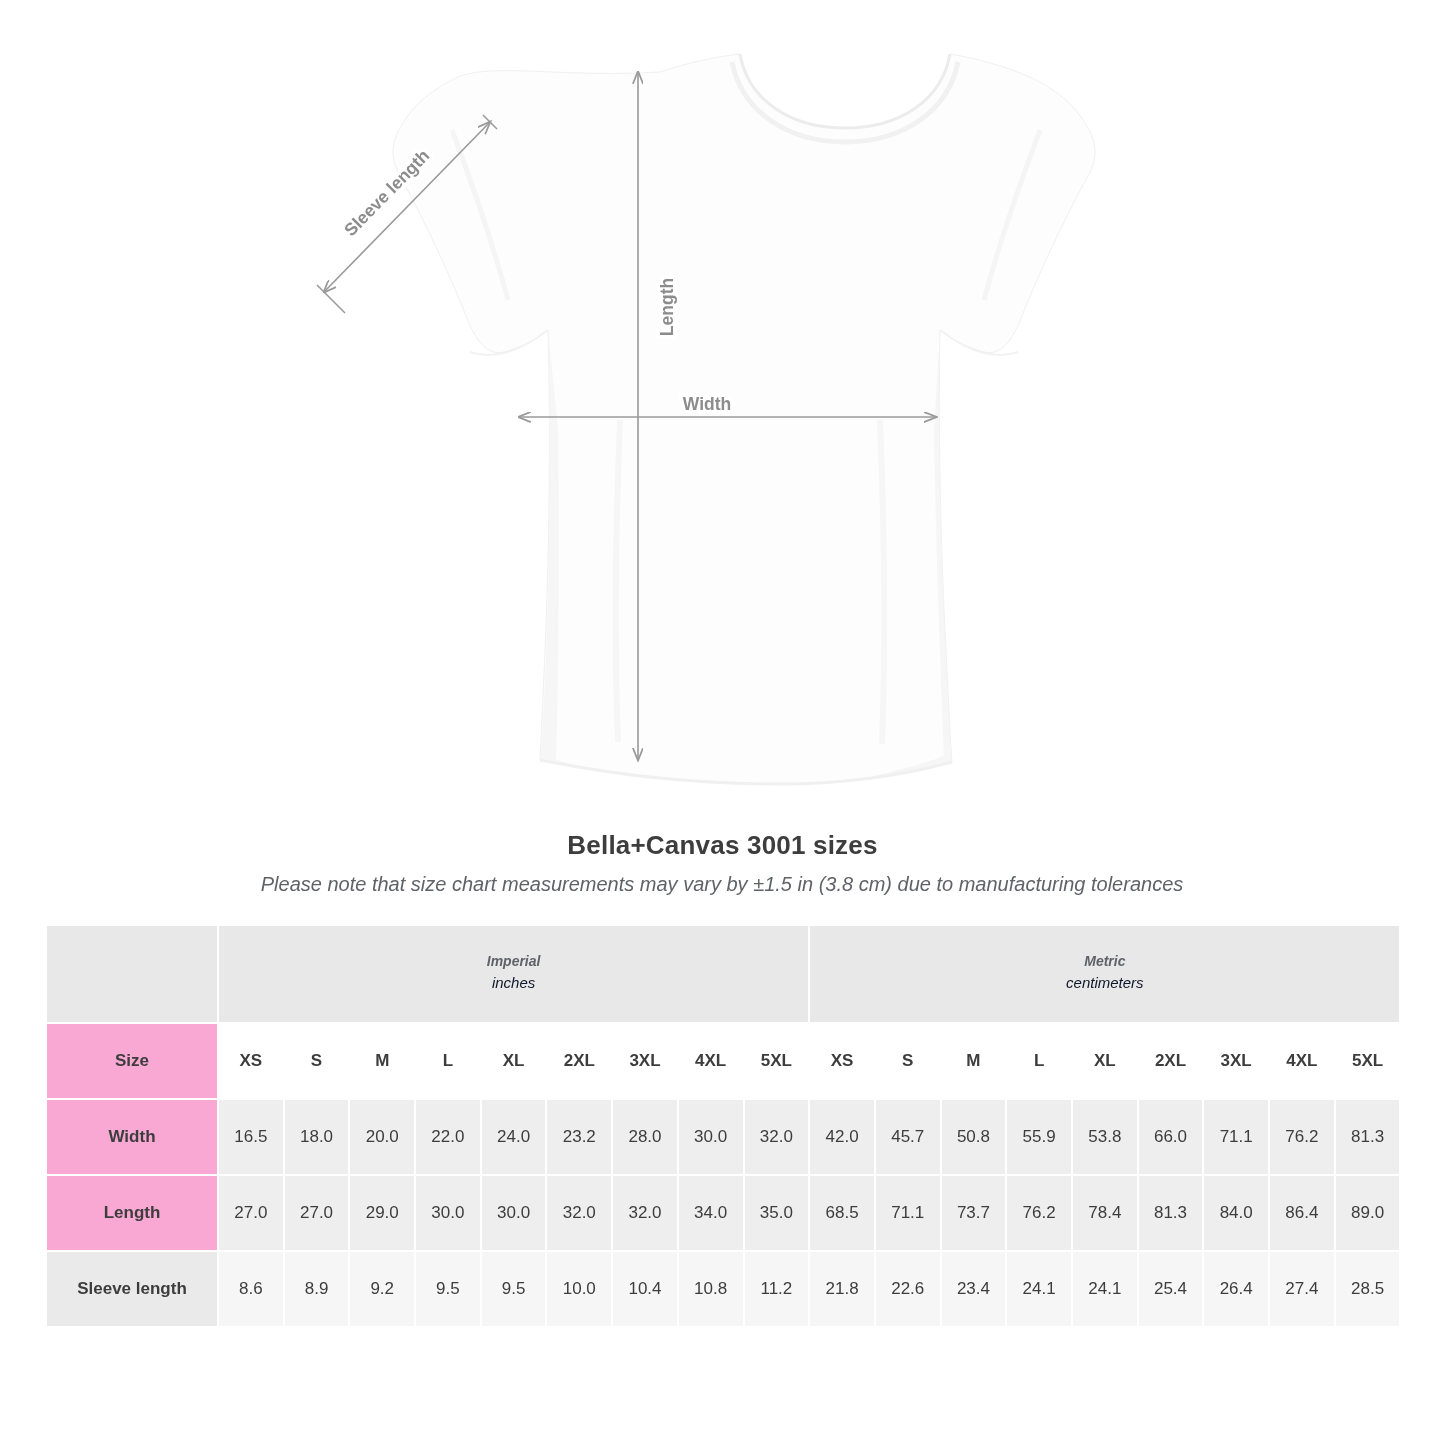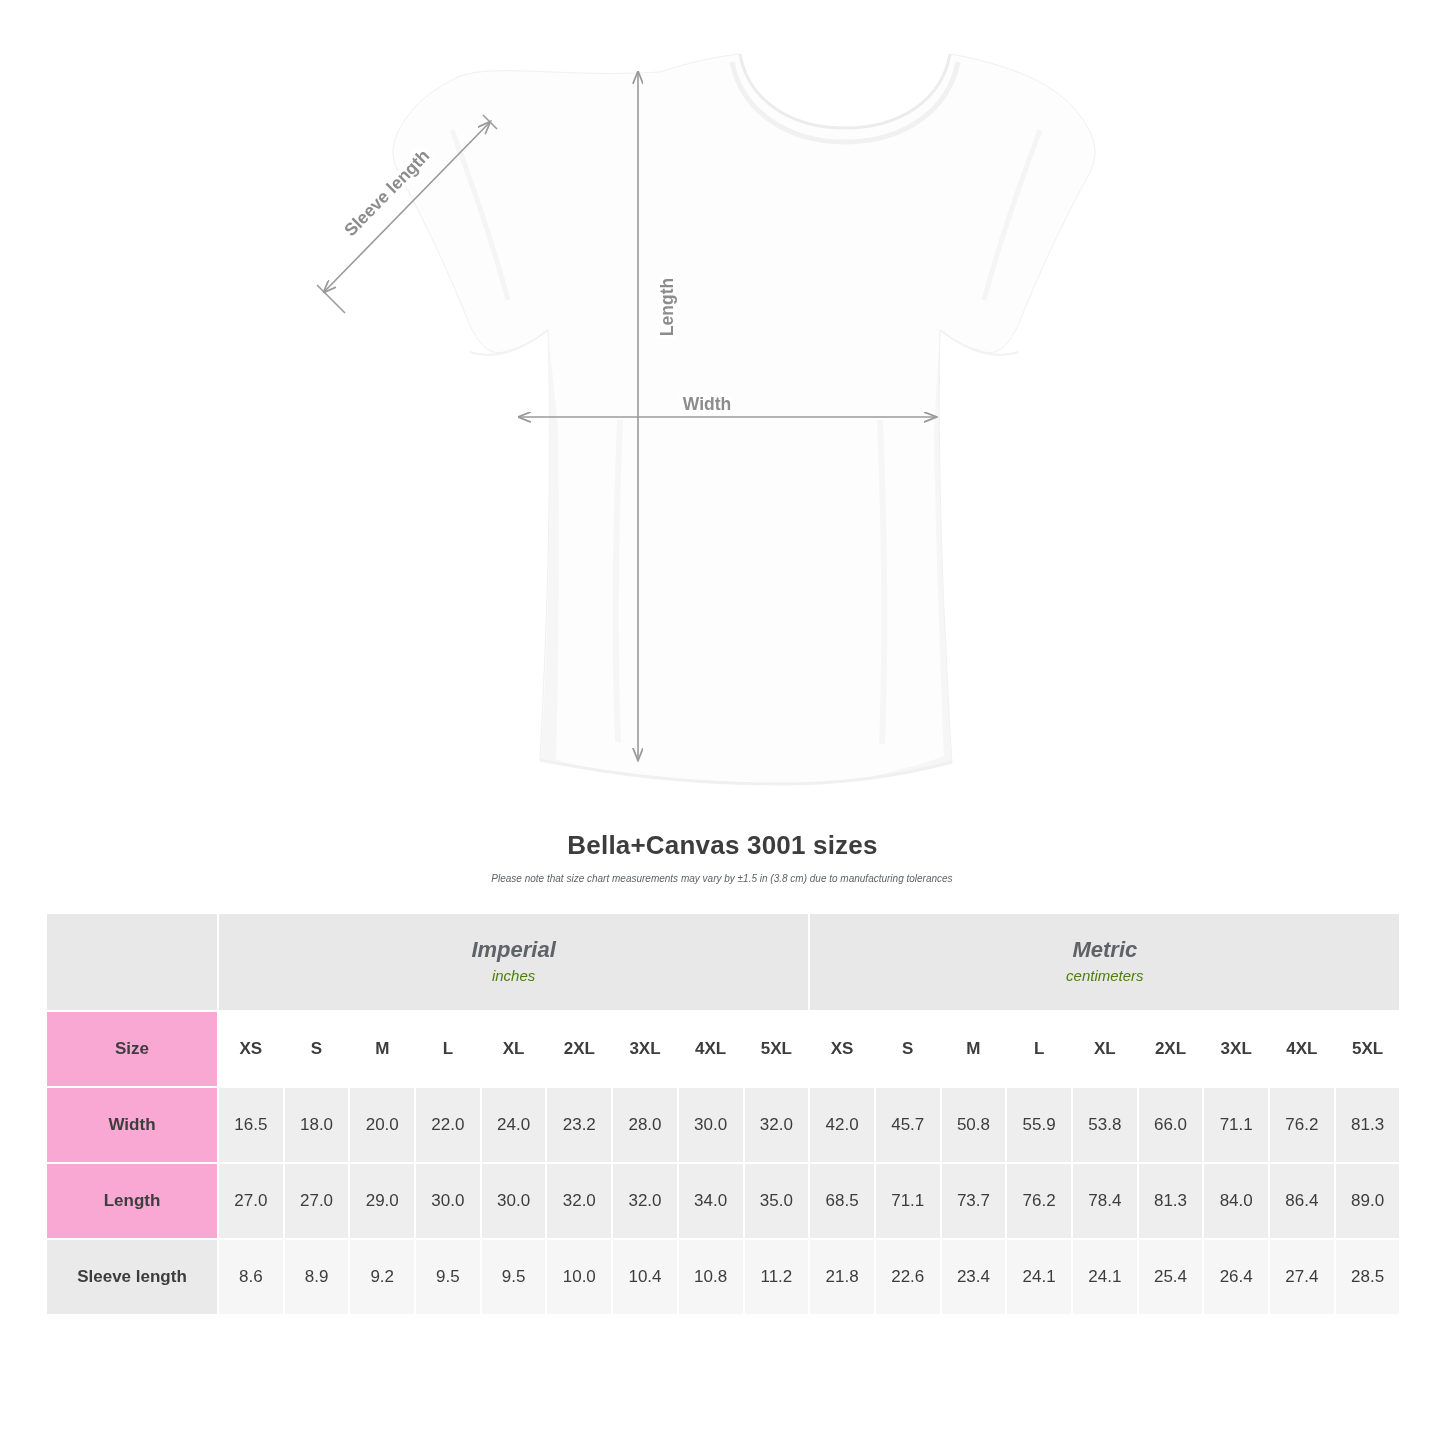--- a/index.html
+++ b/index.html
@@ -35,21 +35,21 @@
     text-align: center;
     font-size: 26px;
     font-weight: bold;
     color: #3d3d3d;
     margin: 0;
     padding: 0 0 2px 0;
     letter-spacing: 0.2px;
   }
   .chart-subtitle {
     text-align: center;
-    font-size: 10px;
+    font-size: 20px;
     font-style: italic;
     color: #5f6368;
     margin: 0;
     padding: 10px 1px 0 0;
   }
 
   
   .table-wrap {
     margin: 28px 45px 0 45px;
   }
@@ -65,30 +65,30 @@
     font-size: 16px;
     color: #3d3d3d;
     background: #eeeeee;
     padding: 0;
   }
   .unit-head {
     height: 96px;
     background: #e8e8e8 !important;
   }
   .unit-head .u-name {
-    font-size: 22px;
+    font-size: 14px;
     font-style: italic;
     font-weight: bold;
     color: #5f6368;
     line-height: 1.25;
   }
   .unit-head .u-sub {
     font-size: 15px;
     font-style: italic;
-    color: #4d7c0f;
+    color: #0f172a;
     line-height: 1.6;
   }
   tr.head-row td {
     height: 74px;
     background: #ffffff;
     font-weight: bold;
     font-size: 17px;
     color: #3d3d3d;
   }
   tr.head-row td.rowlabel {

